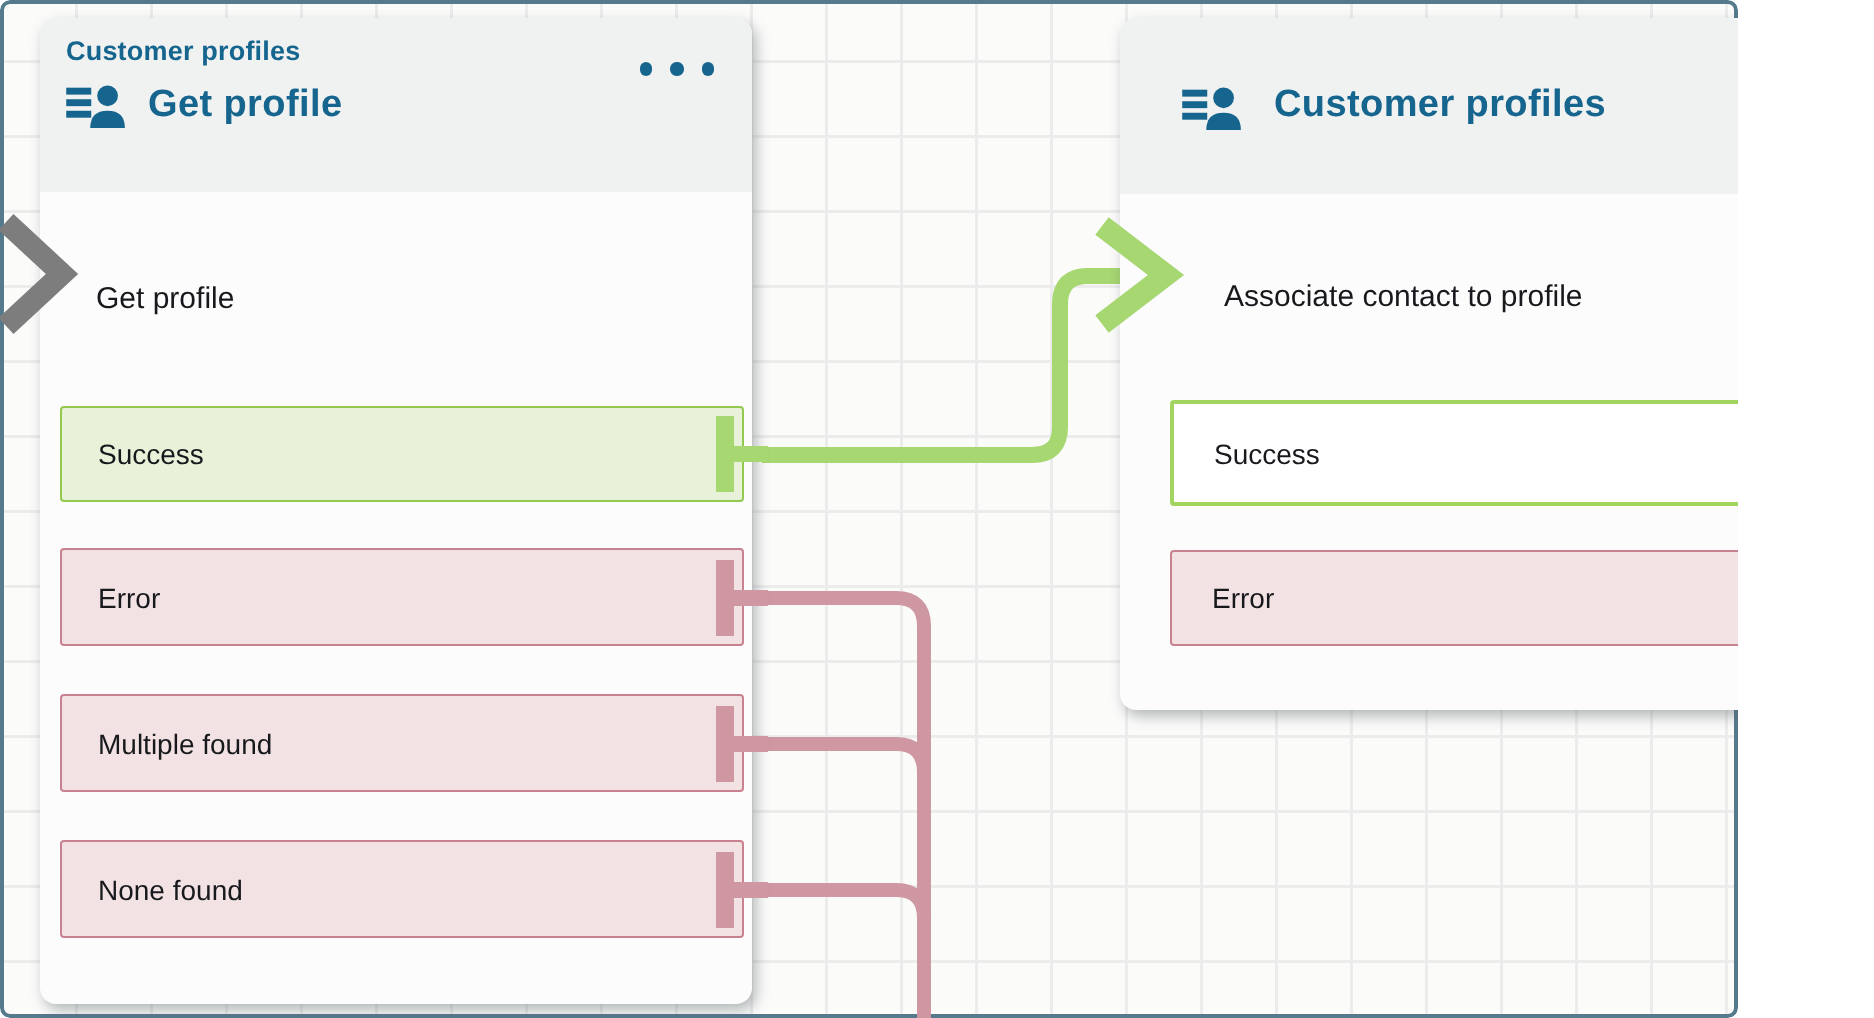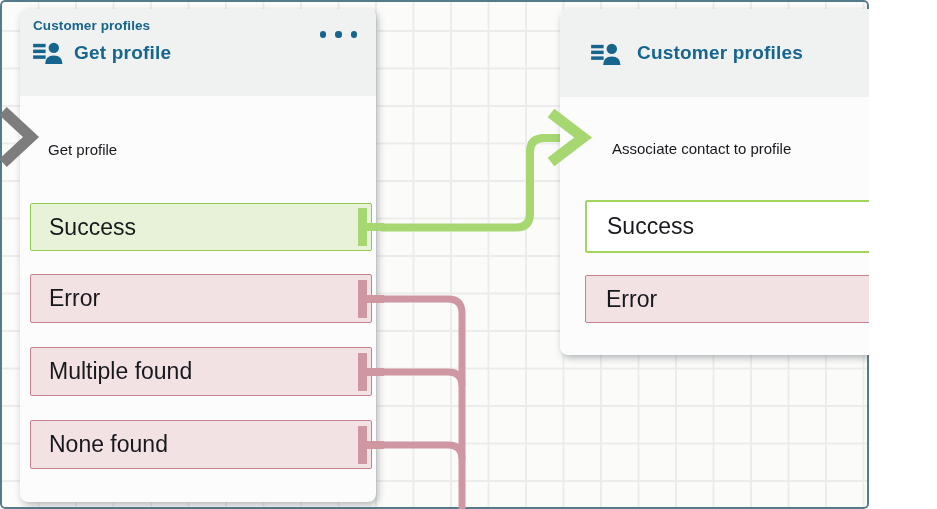--- a/index.html
+++ b/index.html
@@ -90,21 +90,21 @@
     white-space: nowrap;
   }
   .block-left  .step-label { left: 28px; top: 130px; }
   .block-right .step-label { left: 52px; top: 129px; }
 
   .output-row {
     position: absolute;
     display: flex;
     align-items: center;
     border-radius: 2px;
-    font-size: 23px;
+    font-size: 14px;
     color: #17191d;
     cursor: pointer;
     text-align: center;
   }
   .block-left  .output-row { left: 10px; width: 342px; padding-left: 18px; }
   .block-right .output-row { left: 25px; width: 343px; padding-left: 20px; }
 
   .row-success {
     background: var(--success-fill, #e7f2d9);
     border: 1.5px solid var(--success-border, #93c94e);

